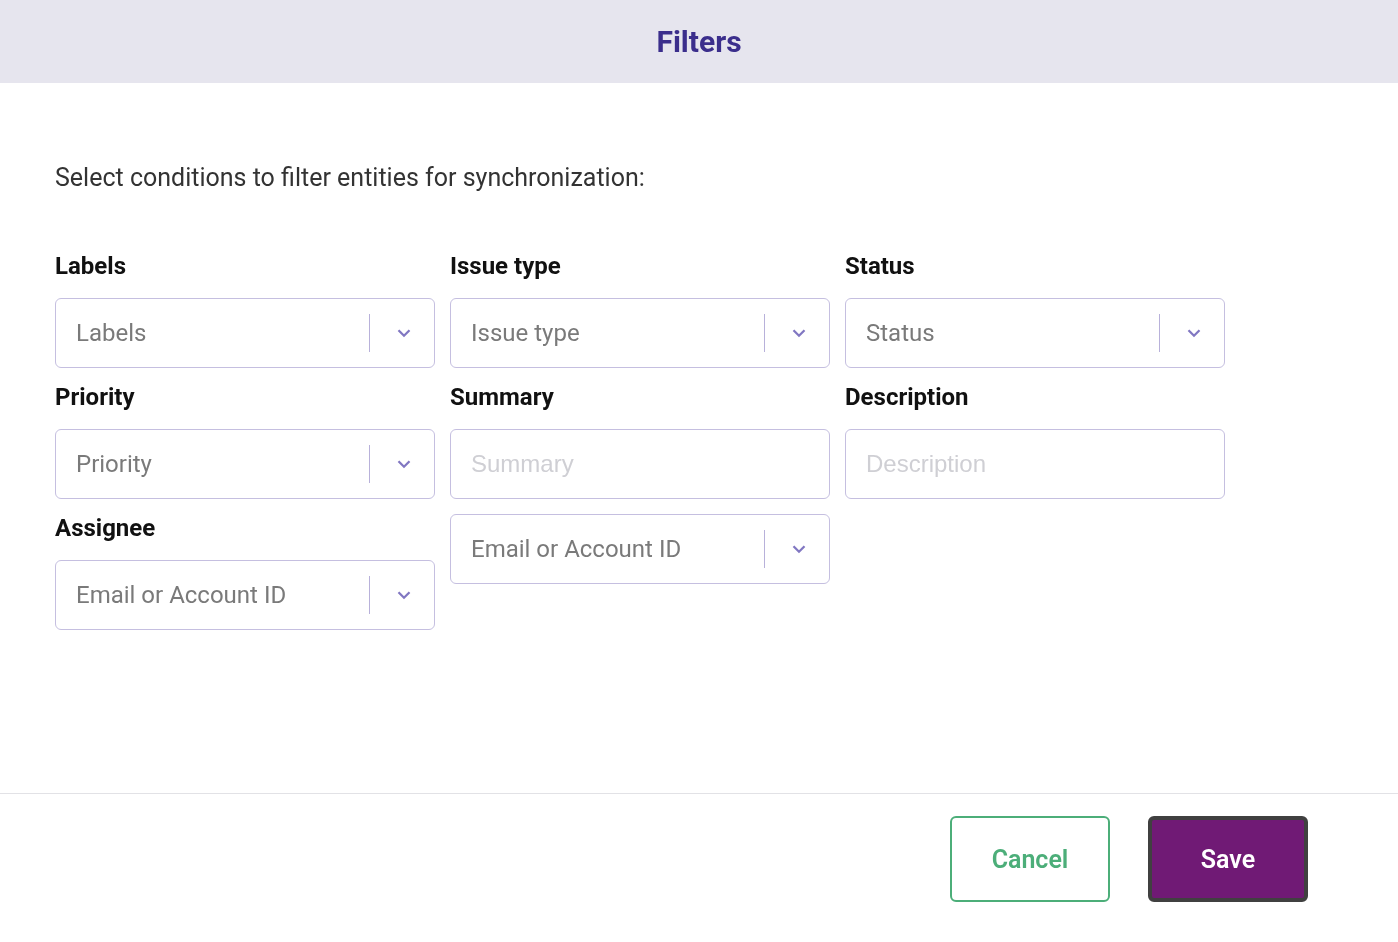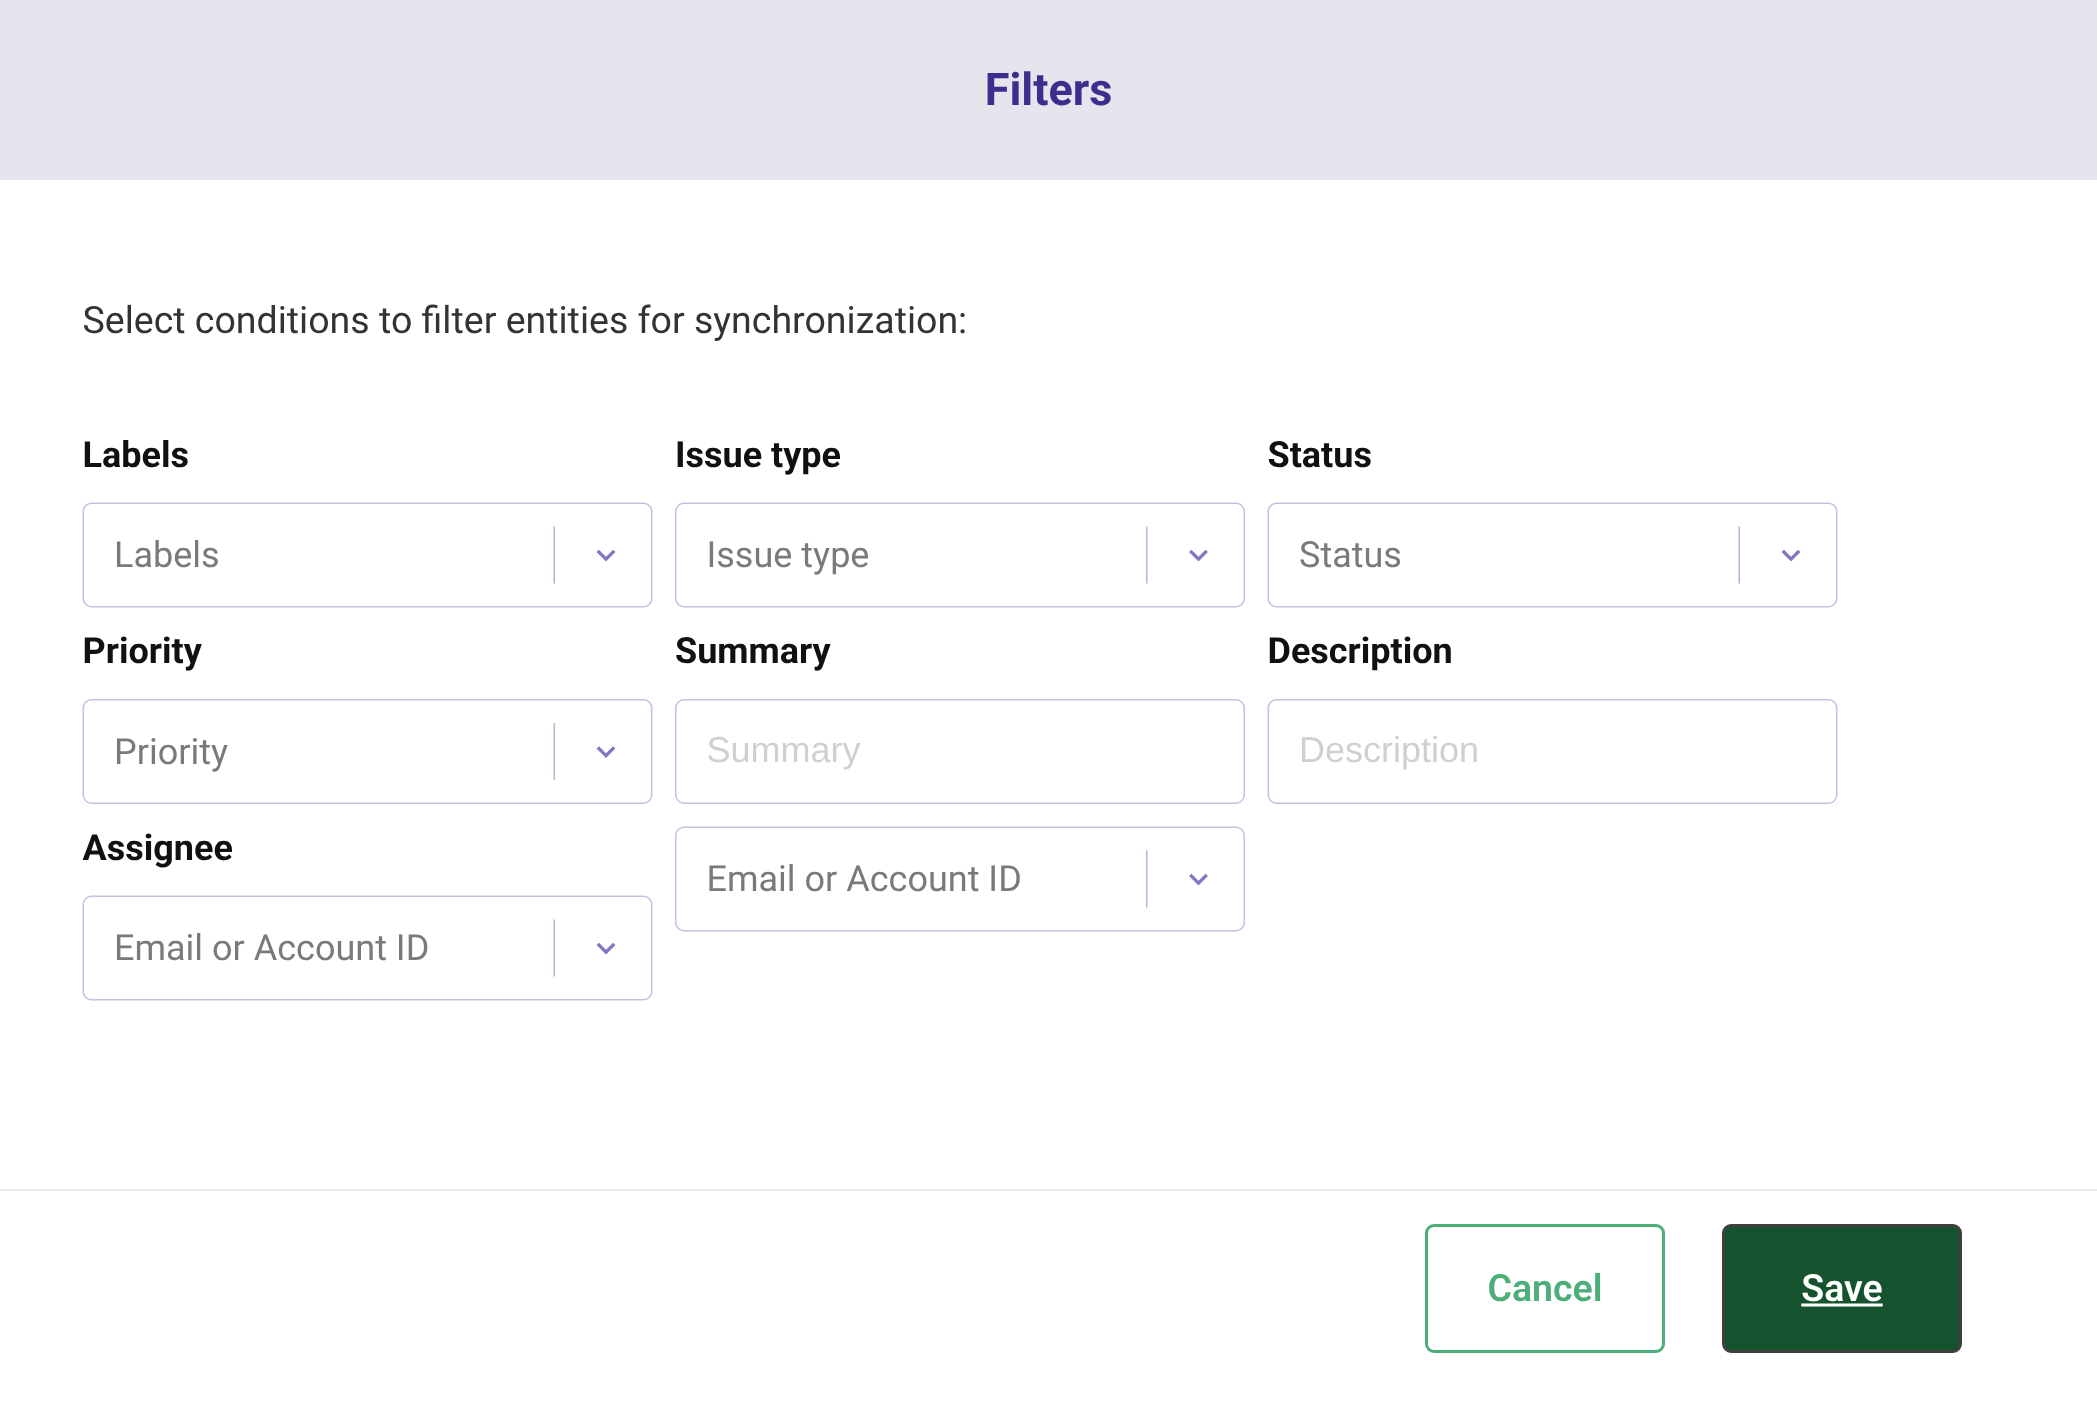--- a/index.html
+++ b/index.html
@@ -10,21 +10,21 @@
     body {
       font-family: -apple-system, BlinkMacSystemFont, "Segoe UI", Roboto, Helvetica, Arial, sans-serif;
       background: #ffffff;
       color: #222;
       width: 1398px;
       height: 942px;
       position: relative;
     }
     .header {
       background: #e6e5ee;
-      height: 120px;
+      height: 83px;
       display: flex;
       align-items: center;
       justify-content: center;
     }
     .header-title {
       color: #3b2e8c;
       font-size: 30px;
       font-weight: 700;
     }
     .content {
@@ -114,24 +114,23 @@
       display: flex;
       align-items: center;
       justify-content: center;
     }
     .btn-cancel {
       background: #fff;
       border: 2px solid #4cae79;
       color: #4cae79;
     }
     .btn-save {
-      background: #14532d;
-      border: 2px solid #404040;
+      background: #701a75;
+      border: 4px solid #404040;
       color: #fff;
-      text-decoration: underline;
     }
     .chevron-svg {
       width: 22px;
       height: 22px;
       stroke: #8177c2;
       stroke-width: 2.5;
       fill: none;
     }
   </style>
 </head>

